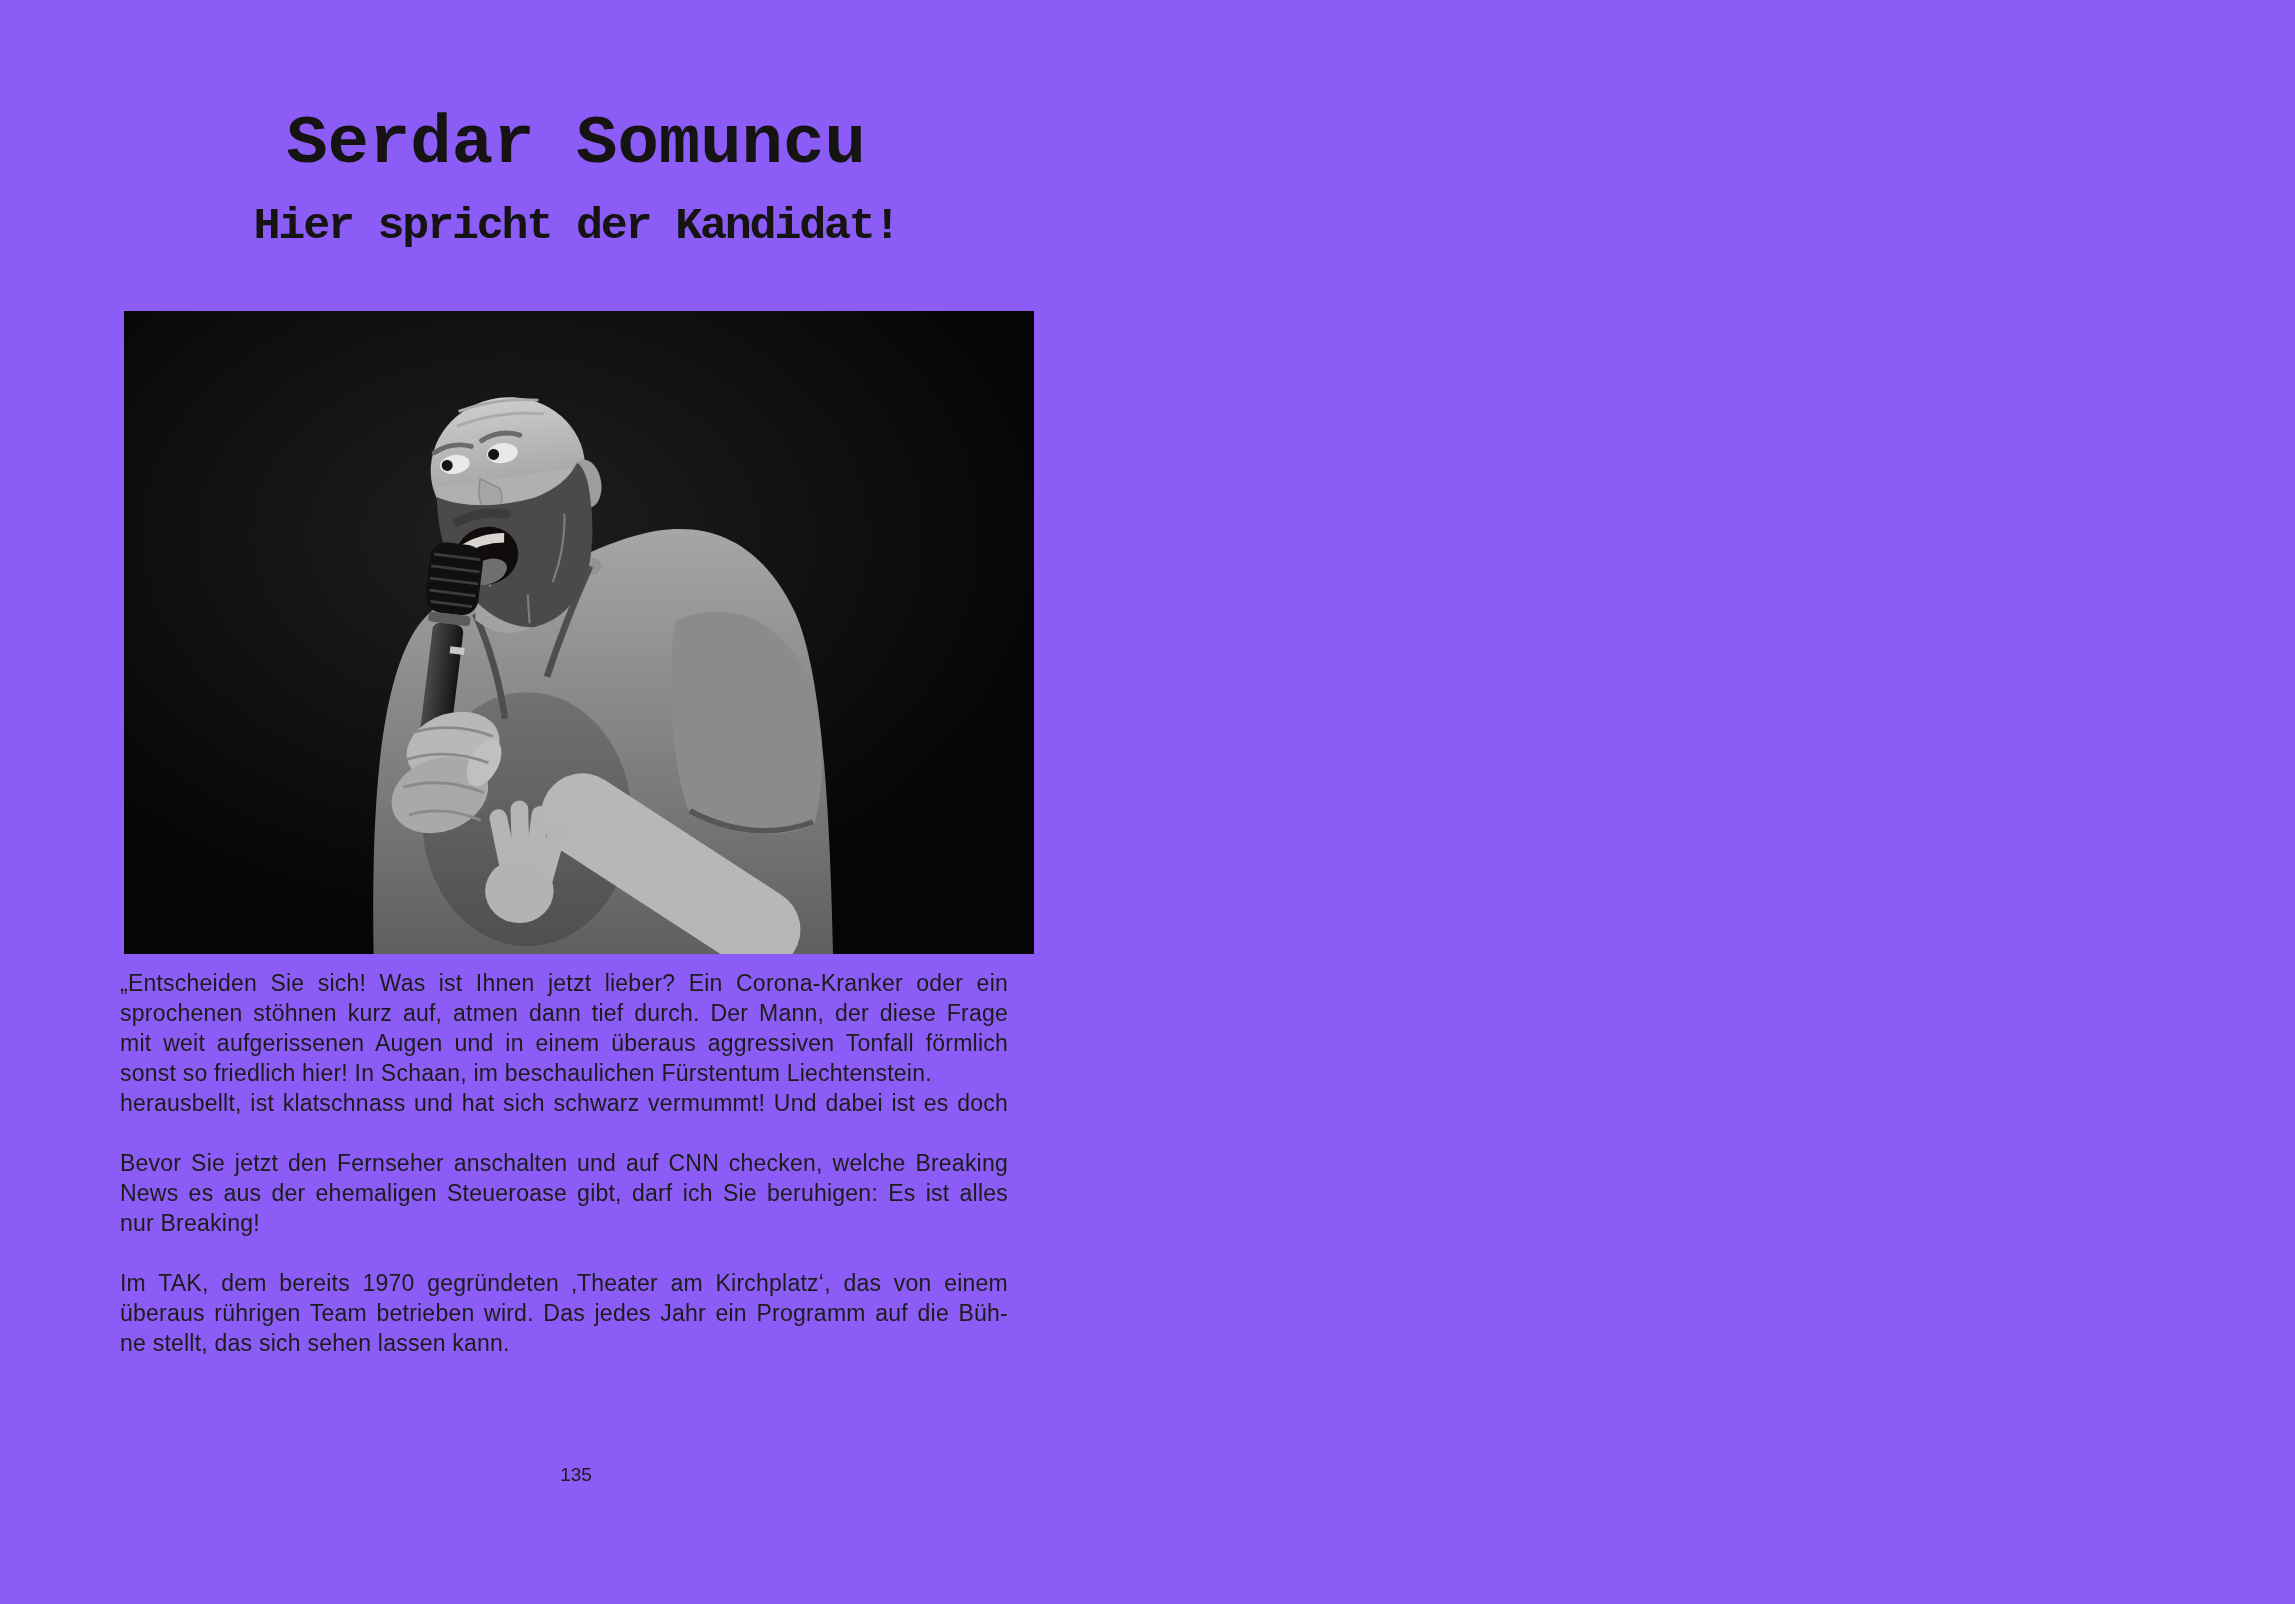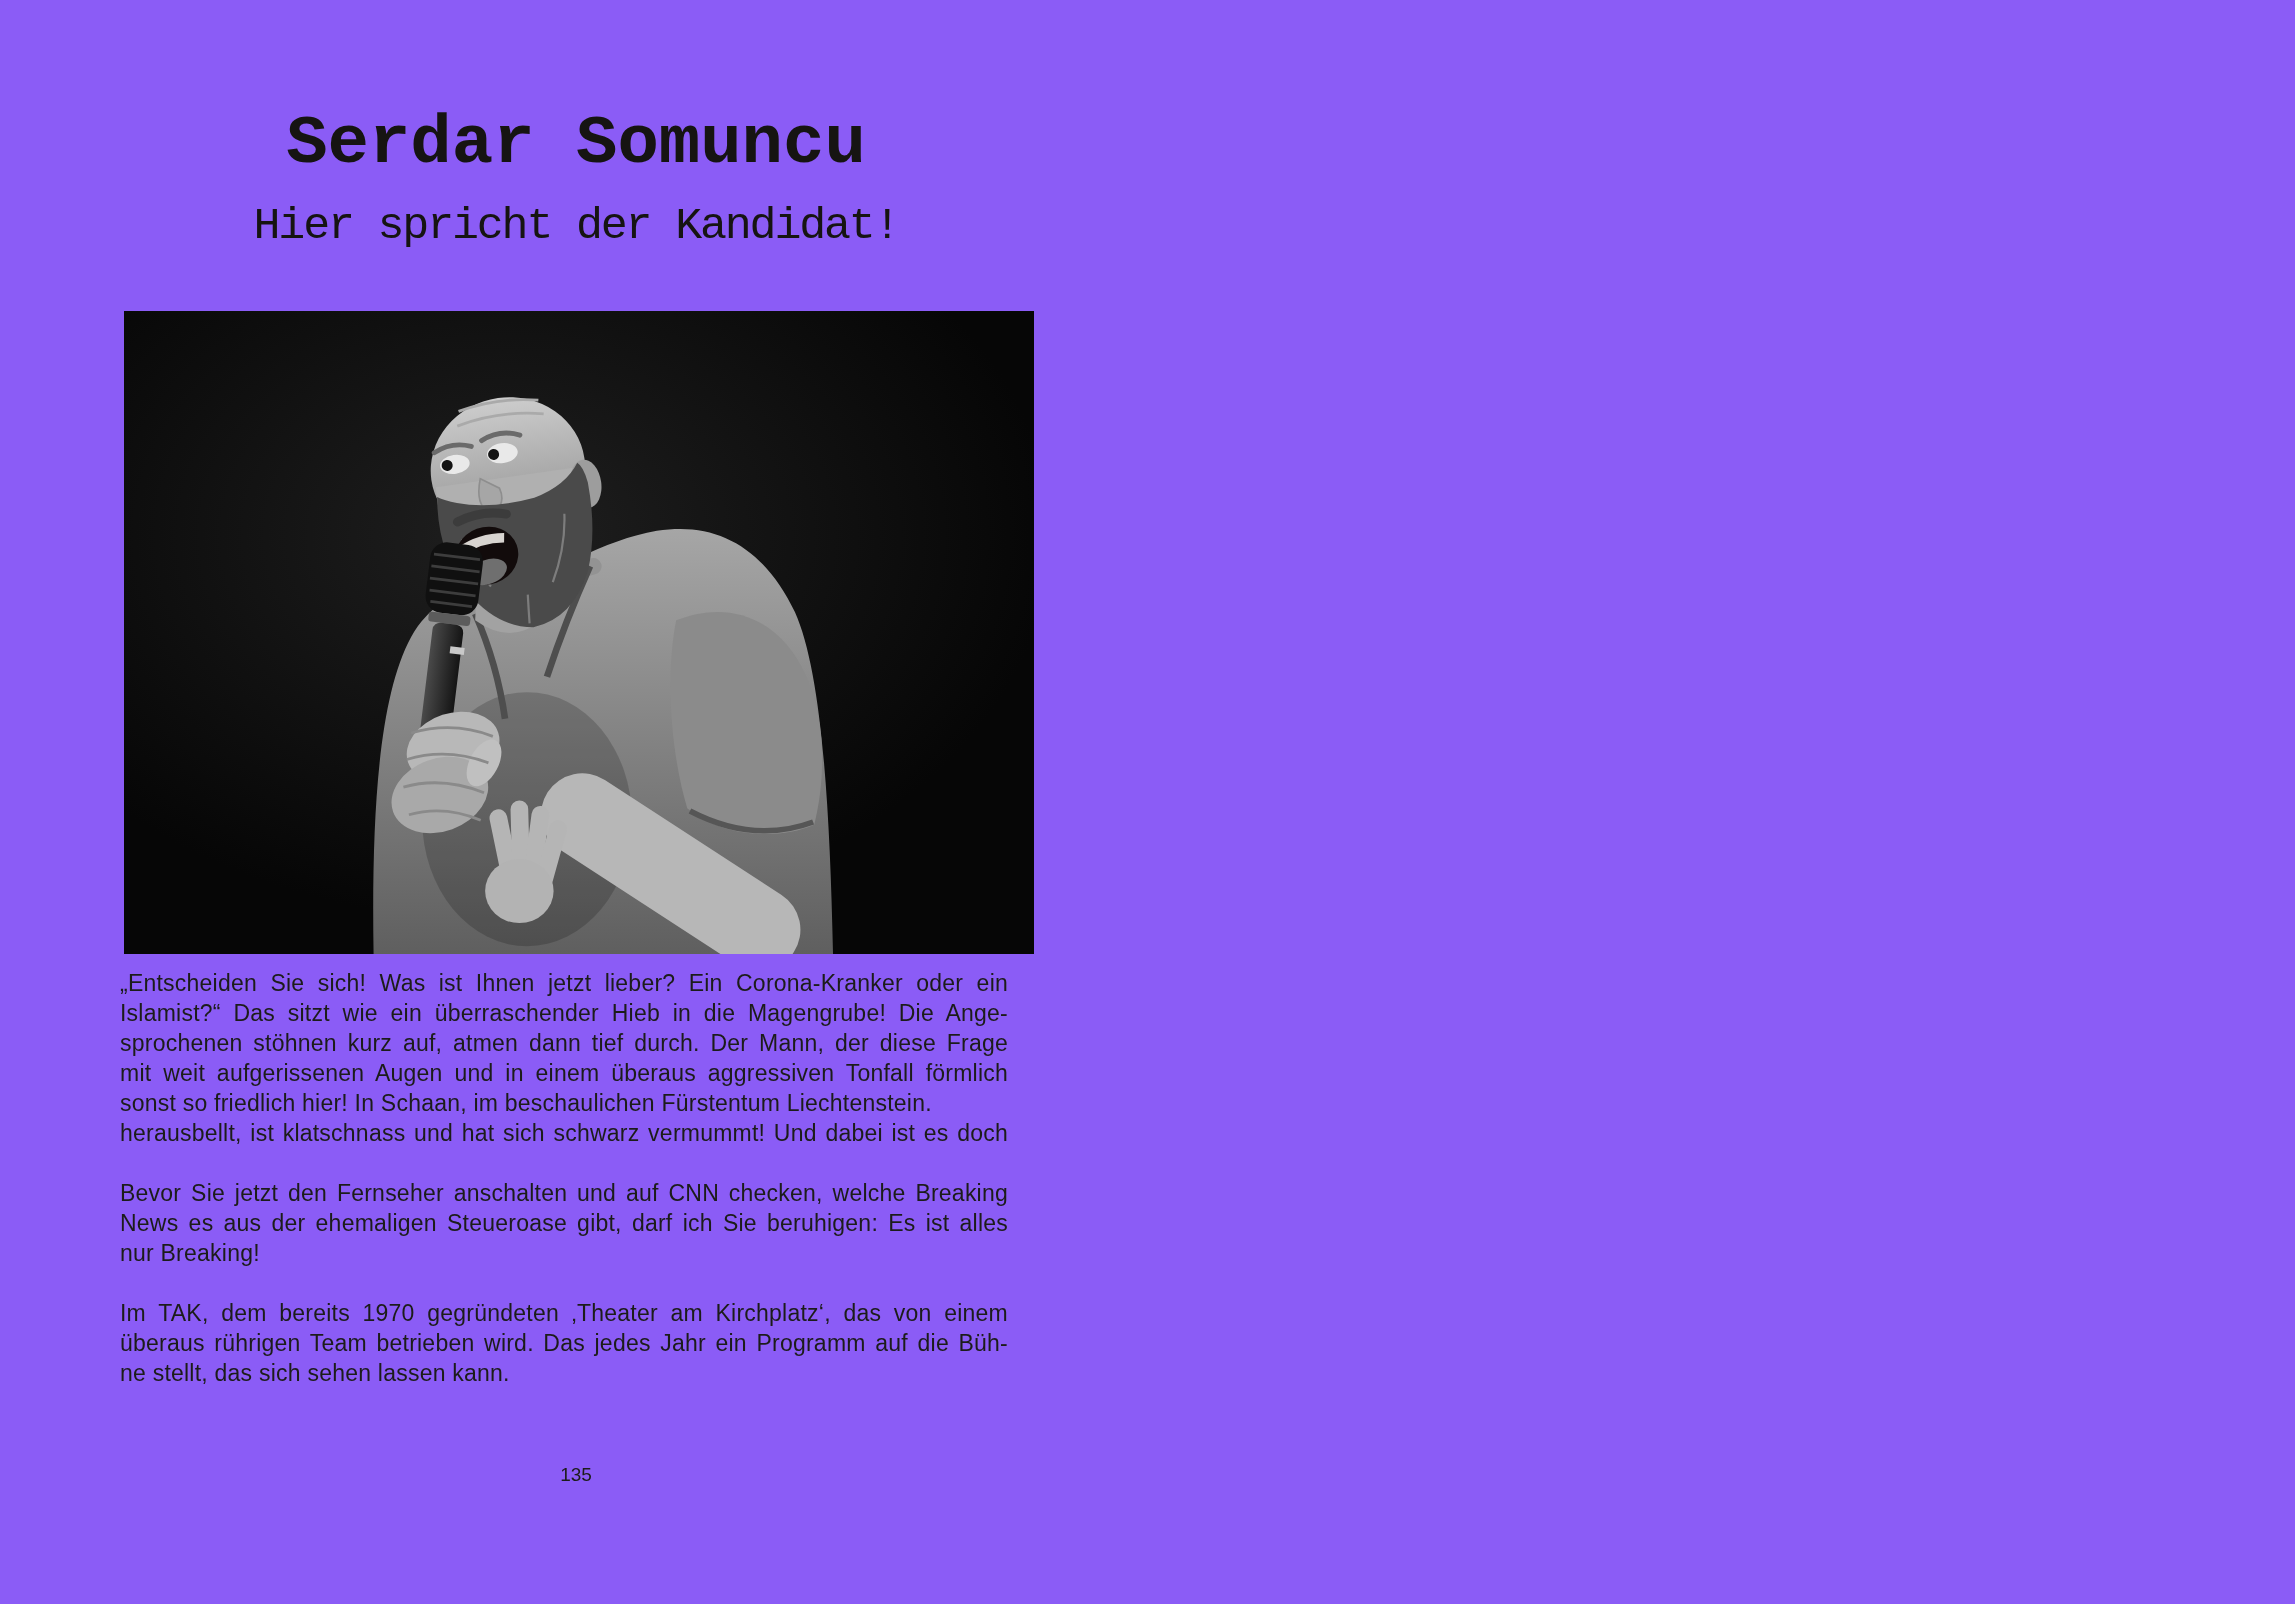--- a/index.html
+++ b/index.html
@@ -8,21 +8,21 @@
   .page{position:absolute;top:0;height:100%;}
   .page.left{left:0;width:1148px;}
   .page.right{left:1148px;width:1148px;}
 
   .title{position:absolute;top:108px;left:132px;width:888px;margin:0;
          font-family:"Liberation Mono","DejaVu Sans Mono",monospace;
          font-weight:700;font-size:69px;line-height:73px;text-align:center;
          color:#161412;white-space:nowrap;}
   .subtitle{position:absolute;top:201px;left:132px;width:888px;margin:0;
          font-family:"Liberation Mono","DejaVu Sans Mono",monospace;
-         font-weight:400;font-size:45px;line-height:51px;letter-spacing:-2.2px;
+         font-weight:700;font-size:45px;line-height:51px;letter-spacing:-2.2px;
          text-align:center;color:#161412;white-space:nowrap;}
 
   .photo{position:absolute;left:124px;top:311px;width:910px;height:643px;
          margin:0;background:#060606;}
   .photo svg{display:block;width:100%;height:100%;}
 
   .textcol{position:absolute;}
   .caption{left:120px;top:968px;width:888px;}
   .para{margin:0 0 30px 0;}
   .line{height:30px;line-height:30px;font-size:23px;letter-spacing:0.01em;
@@ -124,21 +124,20 @@
             </g>
             <ellipse cx="716" cy="1050" rx="62" ry="58" fill="#b3b3b3"></ellipse>
           </g>
         </g>
       </svg>
     </figure>
 
     <div class="textcol caption">
         <div class="para">
           <div class="line">„Entscheiden Sie sich! Was ist Ihnen jetzt lieber? Ein Corona-Kranker oder ein</div>
-          <div class="line">Islamist?“ Das sitzt wie ein überraschender Hieb in die Magengrube! Die Ange-</div>
           <div class="line">sprochenen stöhnen kurz auf, atmen dann tief durch. Der Mann, der diese Frage</div>
           <div class="line">mit weit aufgerissenen Augen und in einem überaus aggressiven Tonfall förmlich</div>
           <div class="line last">sonst so friedlich hier! In Schaan, im beschaulichen Fürstentum Liechtenstein.</div>
           <div class="line">herausbellt, ist klatschnass und hat sich schwarz vermummt! Und dabei ist es doch</div>
         </div>
         <div class="para">
           <div class="line">Bevor Sie jetzt den Fernseher anschalten und auf CNN checken, welche Breaking</div>
           <div class="line">News es aus der ehemaligen Steueroase gibt, darf ich Sie beruhigen: Es ist alles</div>
           <div class="line last">nur Breaking!</div>
         </div>

